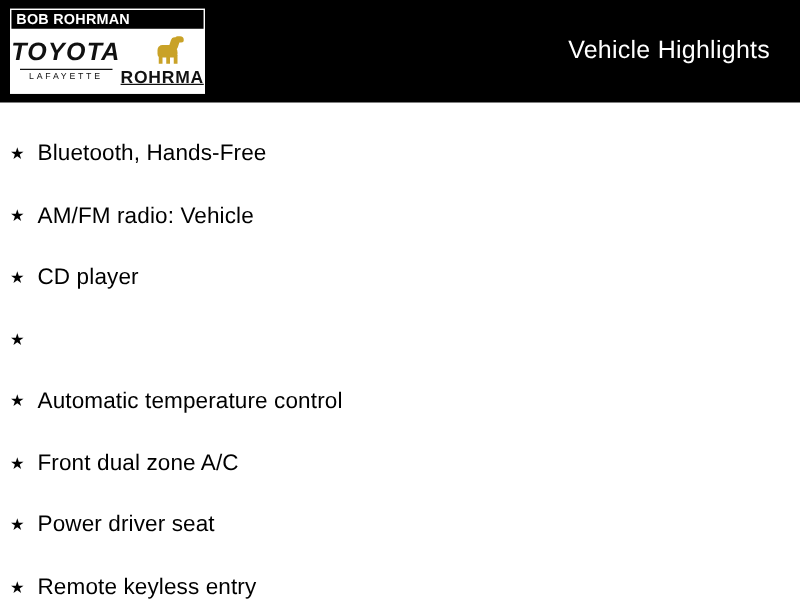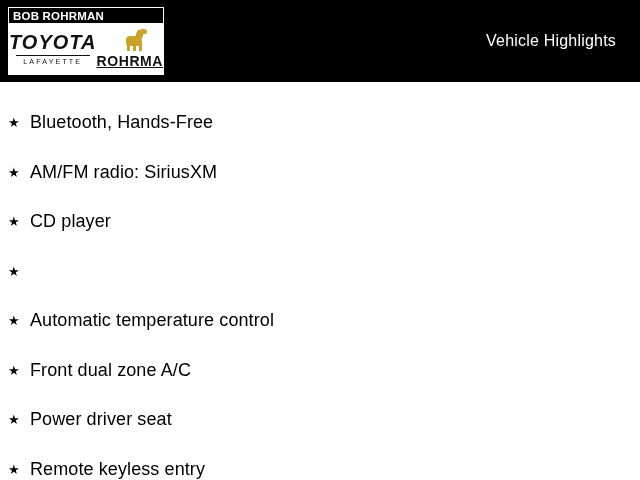--- a/index.html
+++ b/index.html
@@ -143,21 +143,21 @@
     color: #111111;
     margin-top: 2px;
     text-decoration: underline;
   }
   .header-title {
     position: absolute;
     right: 24px;
     top: 50%;
     transform: translateY(-50%);
     color: #ffffff;
-    font-size: 16px;
+    font-size: 20px;
     letter-spacing: 0.2px;
   }
   
   .features {
     padding: 16px 0 0 0;
     margin: 0;
     list-style: none;
   }
   .feature-row {
     display: flex;
@@ -210,21 +210,21 @@
     <div class="header-title">Vehicle Highlights</div>
   </div>
 
   <ul class="features">
     <li class="feature-row">
       <span class="bullet">★</span>
       <span class="feature-label">Bluetooth, Hands-Free</span>
     </li>
     <li class="feature-row">
       <span class="bullet">★</span>
-      <span class="feature-label">AM/FM radio: SiriusXM</span>
+      <span class="feature-label">AM/FM radio: Vehicle</span>
     </li>
     <li class="feature-row">
       <span class="bullet">★</span>
       <span class="feature-label">CD player</span>
     </li>
     <li class="feature-row">
       <span class="bullet">★</span>
     </li>
     <li class="feature-row">
       <span class="bullet">★</span>

